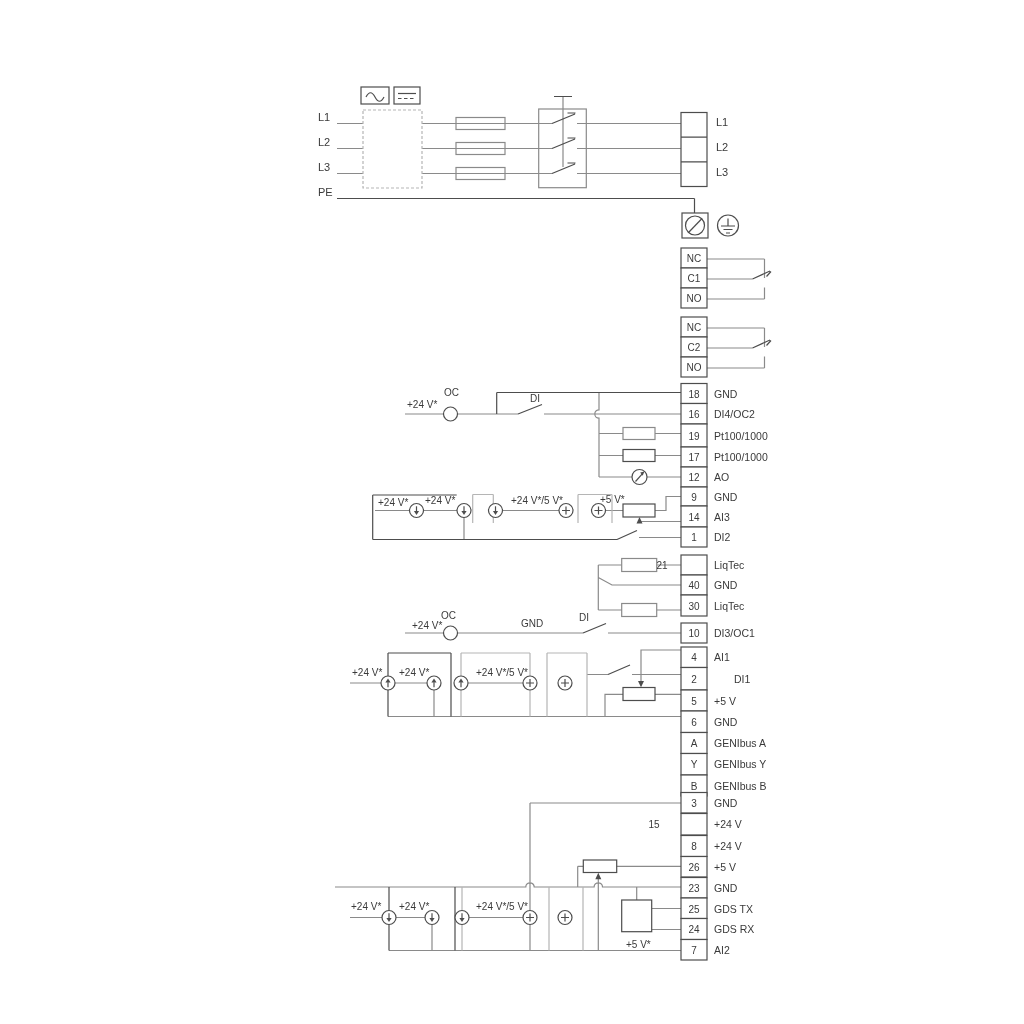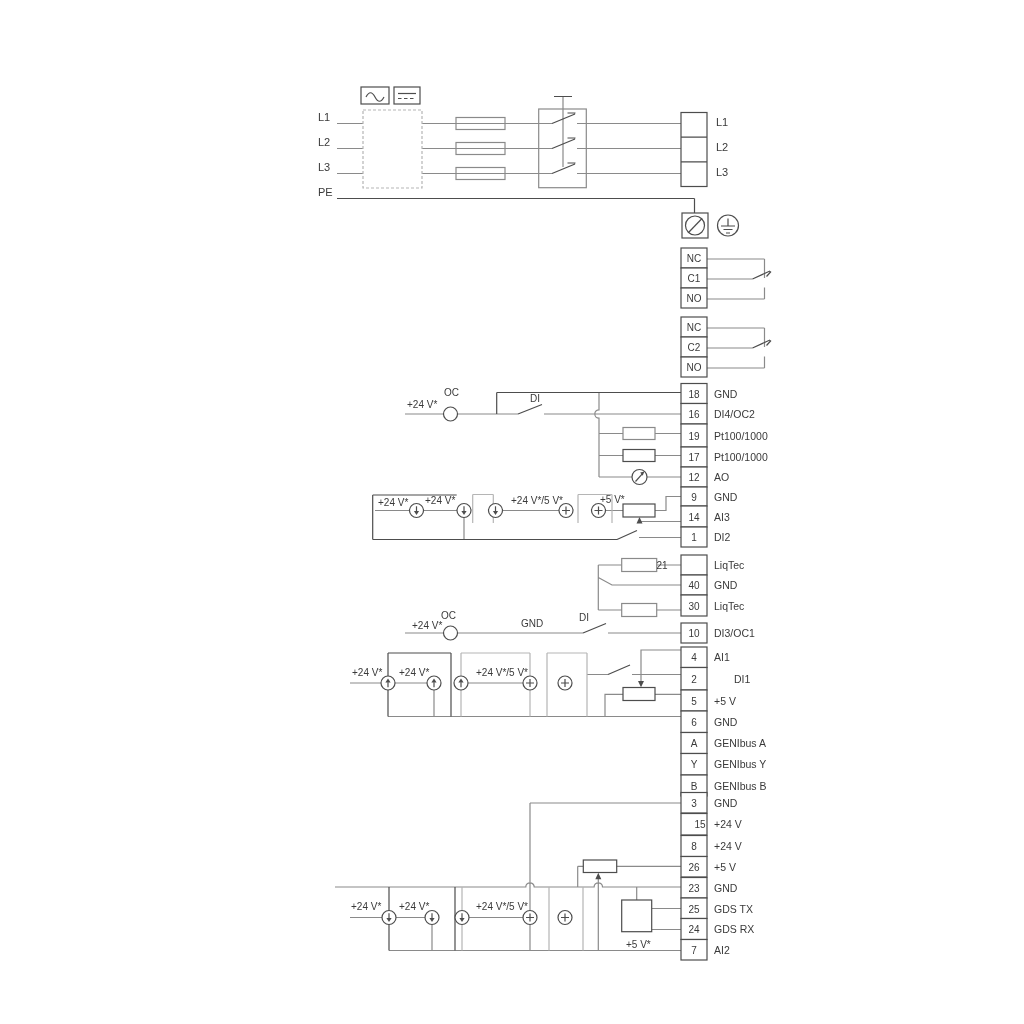--- a/index.html
+++ b/index.html
@@ -264,21 +264,21 @@
 <span class="lab tl" style="left:714px;top:722px">GND</span>
 <span class="lab num" style="left:694px;top:743px">A</span>
 <span class="lab tl" style="left:714px;top:743px">GENIbus A</span>
 <span class="lab num" style="left:694px;top:764px">Y</span>
 <span class="lab tl" style="left:714px;top:764px">GENIbus Y</span>
 <span class="lab num" style="left:694px;top:785.5px">B</span>
 <span class="lab tl" style="left:714px;top:785.5px">GENIbus B</span>
 
 <span class="lab num" style="left:694px;top:803px">3</span>
 <span class="lab tl" style="left:714px;top:803px">GND</span>
-<span class="lab num" style="left:700px;top:824px">15</span>
+<span class="lab num" style="left:654px;top:824px">15</span>
 <span class="lab tl" style="left:714px;top:824px">+24 V</span>
 <span class="lab num" style="left:694px;top:846px">8</span>
 <span class="lab tl" style="left:714px;top:846px">+24 V</span>
 <span class="lab num" style="left:694px;top:867px">26</span>
 <span class="lab tl" style="left:714px;top:867px">+5 V</span>
 <span class="lab num" style="left:694px;top:888px">23</span>
 <span class="lab tl" style="left:714px;top:888px">GND</span>
 <span class="lab num" style="left:694px;top:908.5px">25</span>
 <span class="lab tl" style="left:714px;top:908.5px">GDS TX</span>
 <span class="lab num" style="left:694px;top:929px">24</span>

